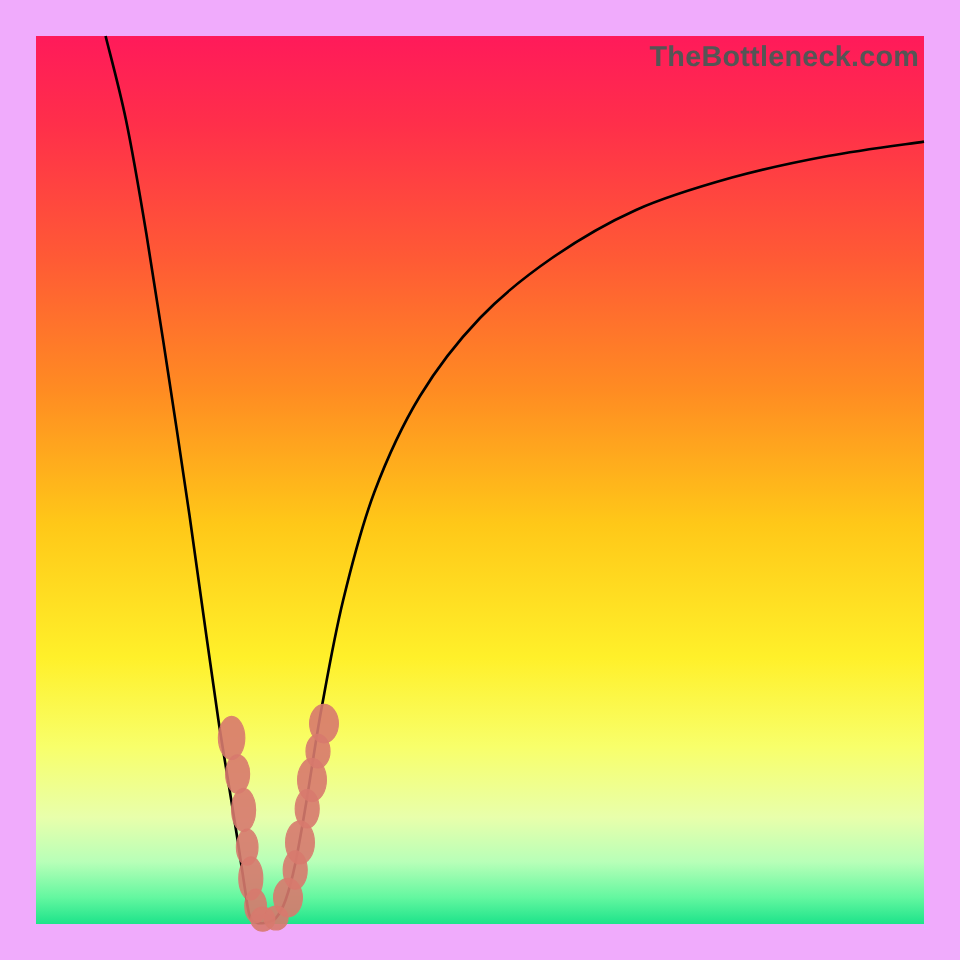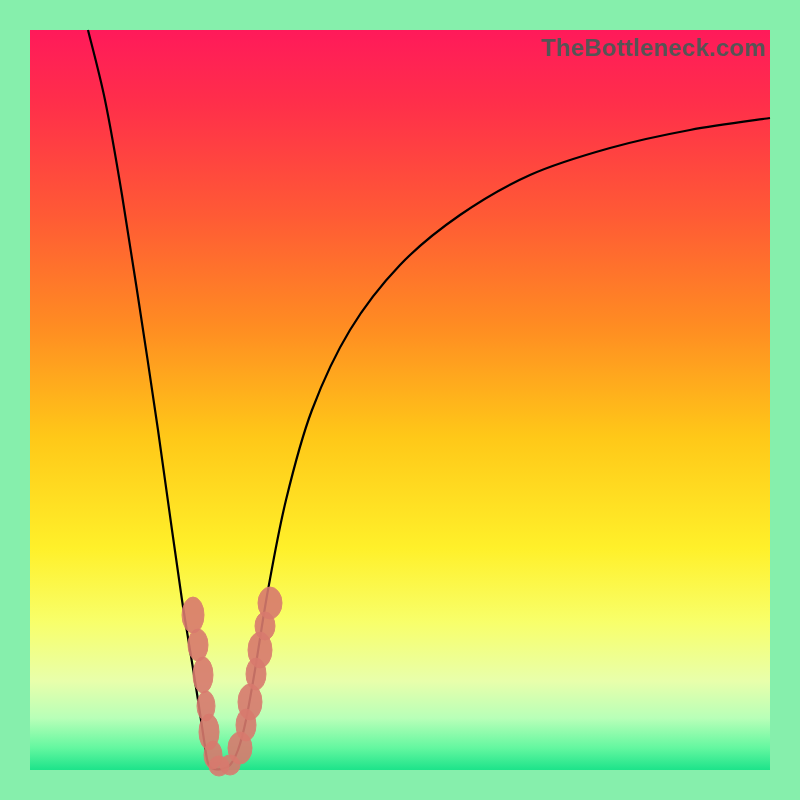--- a/index.html
+++ b/index.html
@@ -2,21 +2,21 @@
 <html><head>
 <meta charset="utf-8">
 <style>
   * { margin: 0; padding: 0; box-sizing: border-box; }
   html, body { width: 800px; height: 800px; overflow: hidden; }
   body { background: #000; }
   .frame {
     position: relative;
     width: 800px;
     height: 800px;
-    background: #86efac;
+    background: #f0abfc;
   }
   .plot-area {
     position: absolute;
     left: 30px;
     top: 30px;
     width: 740px;
     height: 740px;
     overflow: hidden;
   }
   .gradient {

